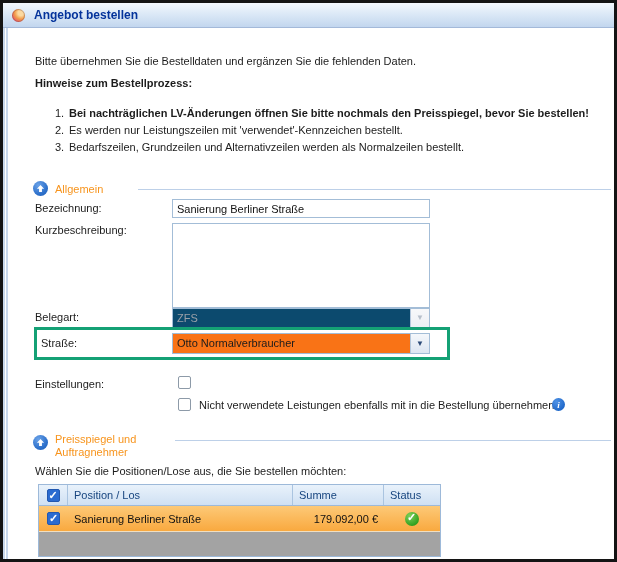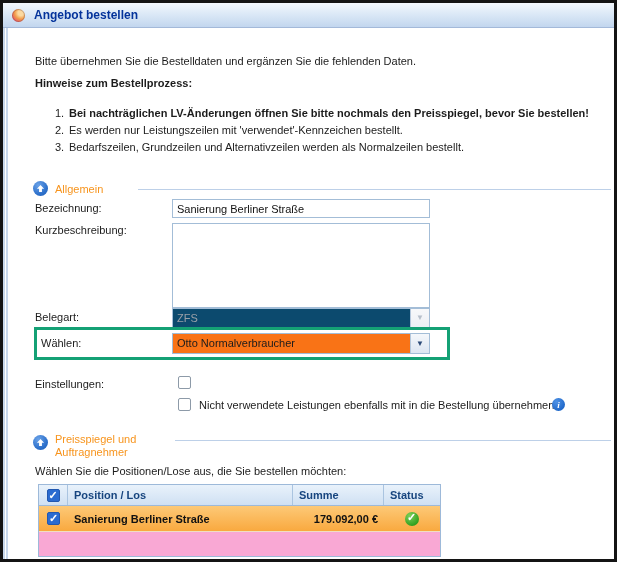--- a/index.html
+++ b/index.html
@@ -41,21 +41,21 @@
   .combo.disabled .val{color:#9aa0a8;}
   .combo.disabled .btn{color:#b6bfca;background:linear-gradient(#f7f8fa,#ecf0f5);}
   .green-box{position:absolute;border:3px solid #14a175;box-sizing:border-box;}
   .checkbox{position:absolute;width:13px;height:13px;box-sizing:border-box;border:1px solid #8d9aa8;
     border-radius:2px;background:#fff;}
   .info-icon{position:absolute;width:13px;height:13px;border-radius:50%;
     background:radial-gradient(circle at 35% 30%,#4f92e6,#1d66c8 75%);
     color:#fff;font:italic bold 9px "Liberation Serif",serif;
     display:flex;align-items:center;justify-content:center;}
   .table{position:absolute;left:35px;top:481px;width:403px;height:73px;box-sizing:border-box;
-    border:1px solid #9db9d9;background:#f9a8d4;font-weight:bold;}
+    border:1px solid #9db9d9;background:#a3a3a3;}
   .thead{display:flex;height:21px;box-sizing:border-box;
     background:linear-gradient(#e9f2fb,#cfe0f3);border-bottom:1px solid #9db9d9;
     color:#17457f;}
   .th{box-sizing:border-box;border-right:1px solid #aac4e0;display:flex;align-items:center;padding:0 6px;}
   .th:last-child{border-right:none;}
   .trow{display:flex;height:26px;box-sizing:border-box;align-items:center;
     background:linear-gradient(#fdc977,#f9a93f);border-bottom:1px solid #f0dfc2;color:#111;}
   .tcell{box-sizing:border-box;display:flex;align-items:center;padding:0 6px;}
   .cb-cell{justify-content:center;padding:0;}
   .row-checkbox{position:relative;width:13px;height:13px;box-sizing:border-box;border:1px solid #8d9aa8;border-radius:2px;background:#fff;}
@@ -99,21 +99,21 @@
   <textarea class="textarea" style="left: 169px; top: 220px; width: 258px; height: 85px;"></textarea>
 
   <div class="txt" style="left:32px;top:308px;">Belegart:</div>
   <div class="combo disabled" style="left:169px;top:305px;width:258px;height:20px;">
     <span class="val">ZFS</span>
     <span class="btn">▼</span>
   </div>
 
   <div class="green-box" style="left:31px;top:324px;width:416px;height:33px;"></div>
 
-  <div class="txt" style="left:38px;top:334px;">Wählen:</div>
+  <div class="txt" style="left:38px;top:334px;">Straße:</div>
   <div class="combo" style="left:169px;top:330px;width:258px;height:21px;">
     <span class="val">Otto Normalverbraucher</span>
     <span class="btn">▼</span>
   </div>
 
   <div class="txt" style="left:32px;top:375px;">Einstellungen:</div>
   <span class="checkbox" style="left:175px;top:373px;"></span>
   <span class="checkbox" style="left:175px;top:395px;"></span>
   <div class="txt" style="left:196px;top:396px;">Nicht verwendete Leistungen ebenfalls mit in die Bestellung übernehmen</div>
   <span class="info-icon" style="left:549px;top:395px;">i</span>

